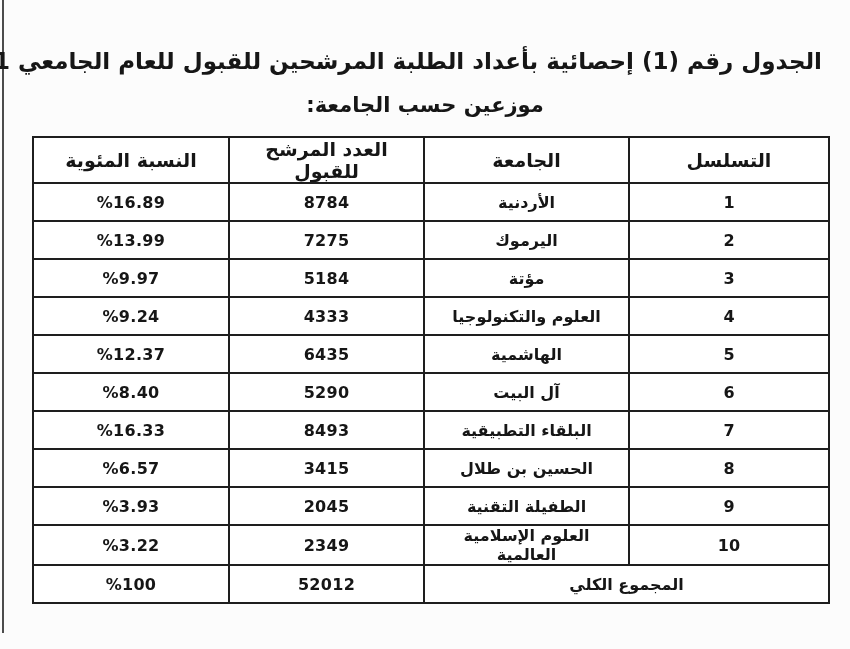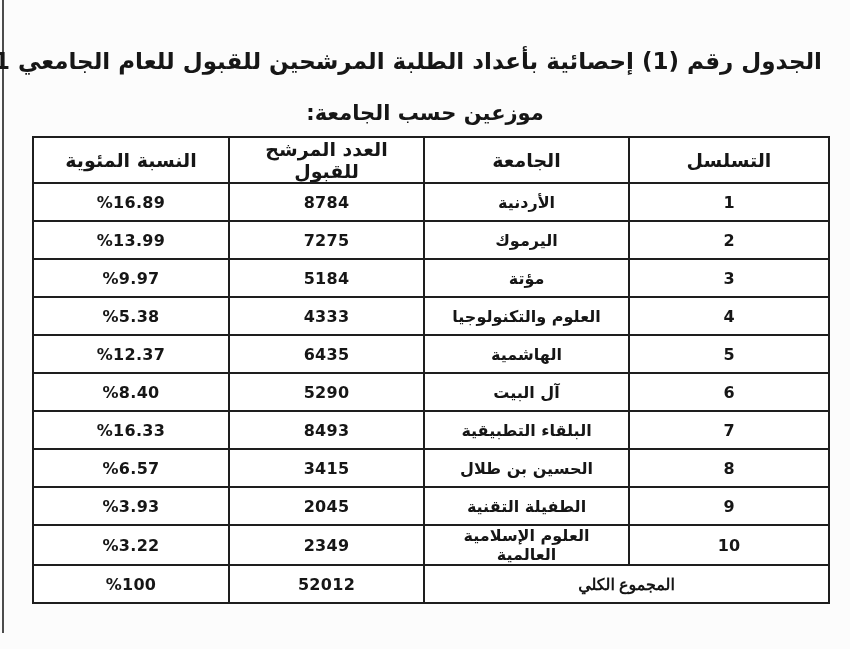--- a/index.html
+++ b/index.html
@@ -33,21 +33,21 @@
     font-weight: bold;
   }
   .title-line-1 {
     font-size: 23px;
     line-height: 34px;
     white-space: nowrap;
   }
   .title-line-2 {
     font-size: 21px;
     line-height: 30px;
-    margin-top: 20px;
+    margin-top: 12px;
   }
   table.stats {
     position: absolute;
     top: 136px;
     left: 32px;
     width: 796px;
     border-collapse: collapse;
     direction: rtl;
     table-layout: fixed;
     background: #ffffff;
@@ -72,21 +72,20 @@
   .col-university { width: 205px; }
   .col-count      { width: 195px; }
   .col-percent    { width: 196px; }
   .cell-num {
     direction: ltr;
     font-size: 17px;
     letter-spacing: 0.3px;
   }
   .total-label {
     font-size: 19px;
-    font-family: Liberation Serif, serif;
   }
 </style>
 </head>
 <body>
 
 <div class="scan-edge"></div>
 
 <div class="titles">
   <div class="title-line-1">الجدول رقم (1) إحصائية بأعداد الطلبة المرشحين للقبول للعام الجامعي 2021 / 2022</div>
   <div class="title-line-2">موزعين حسب الجامعة:</div>
@@ -123,21 +122,21 @@
     <tr>
       <td>3</td>
       <td>مؤتة</td>
       <td class="cell-num">5184</td>
       <td class="cell-num">%9.97</td>
     </tr>
     <tr>
       <td>4</td>
       <td>العلوم والتكنولوجيا</td>
       <td class="cell-num">4333</td>
-      <td class="cell-num">%5.38</td>
+      <td class="cell-num">%9.24</td>
     </tr>
     <tr>
       <td>5</td>
       <td>الهاشمية</td>
       <td class="cell-num">6435</td>
       <td class="cell-num">%12.37</td>
     </tr>
     <tr>
       <td>6</td>
       <td>آل البيت</td>

